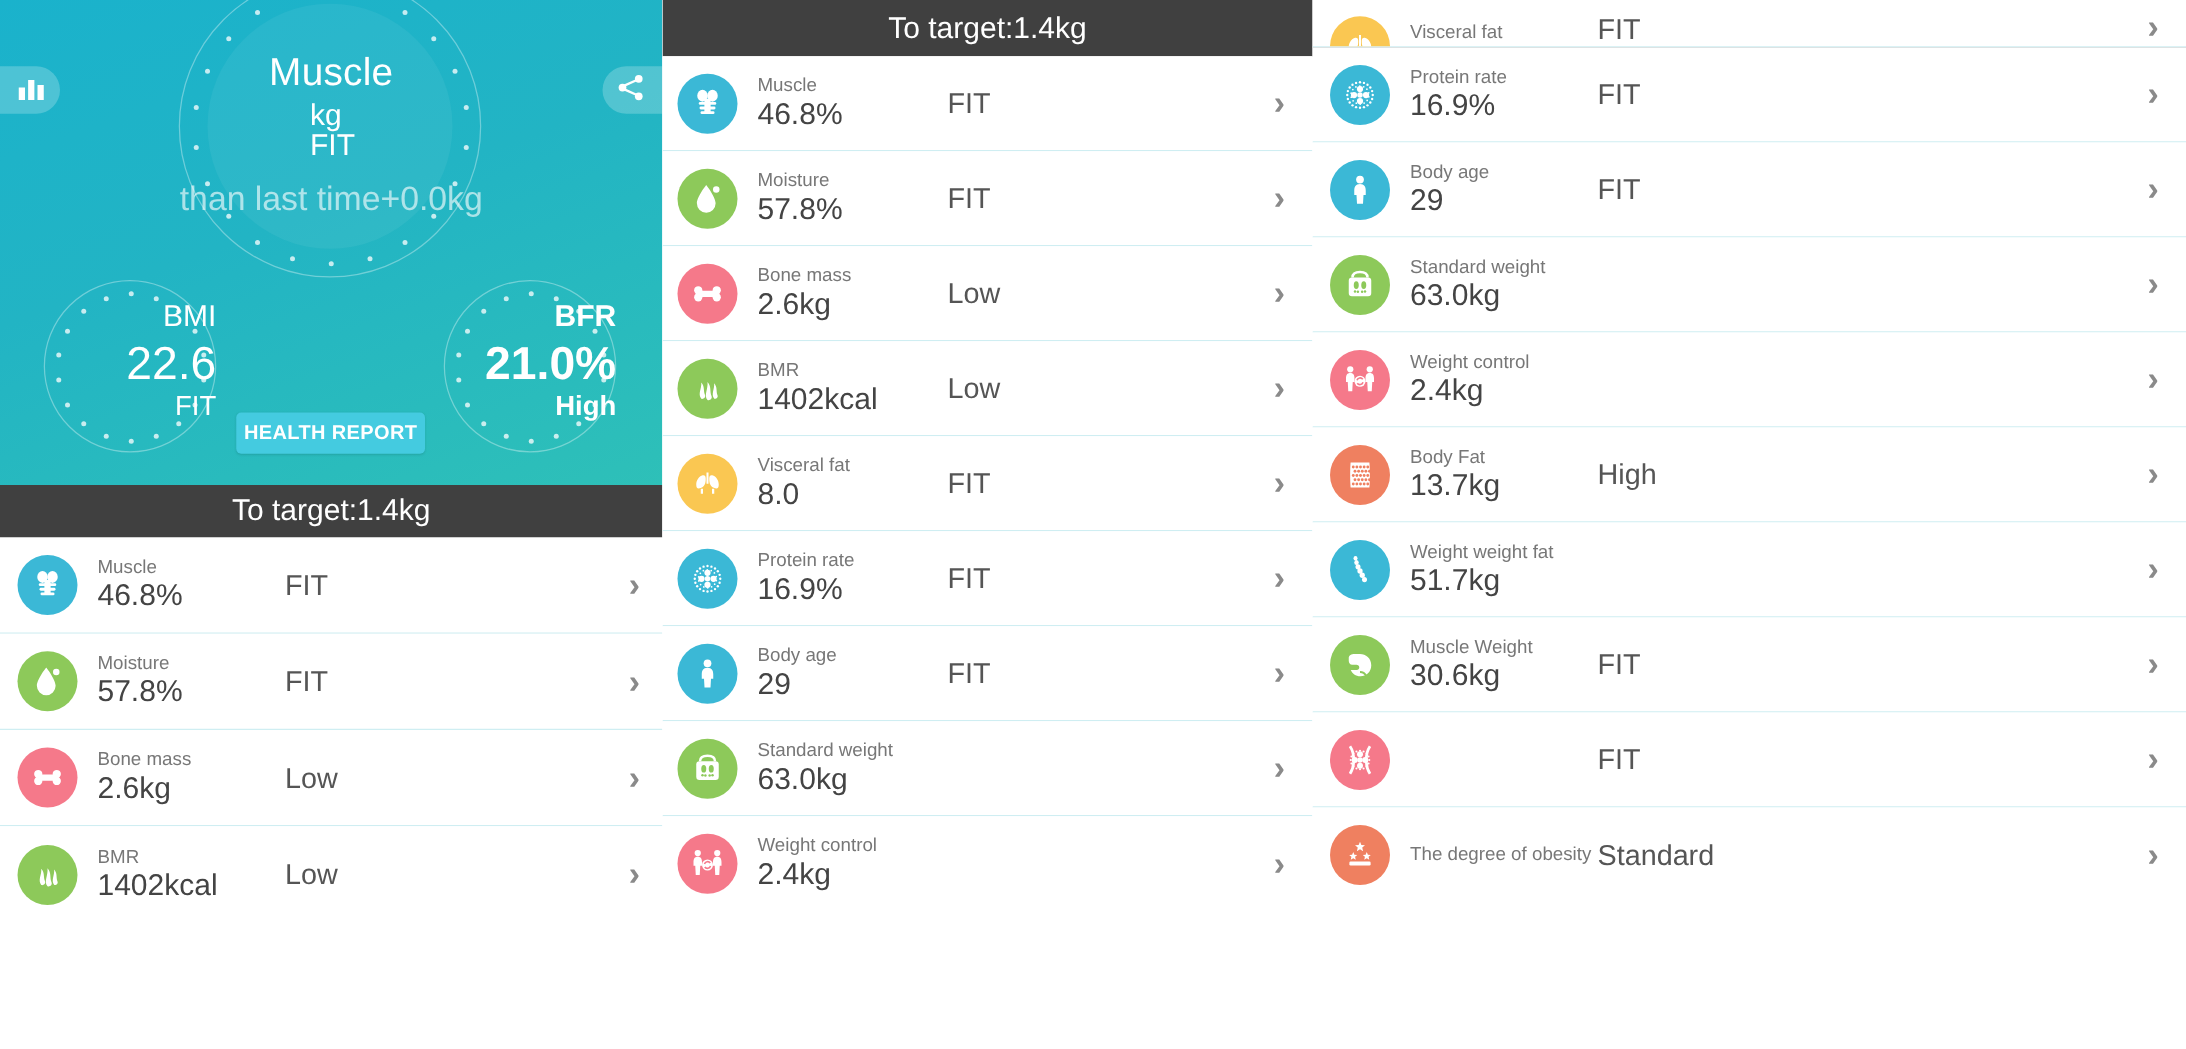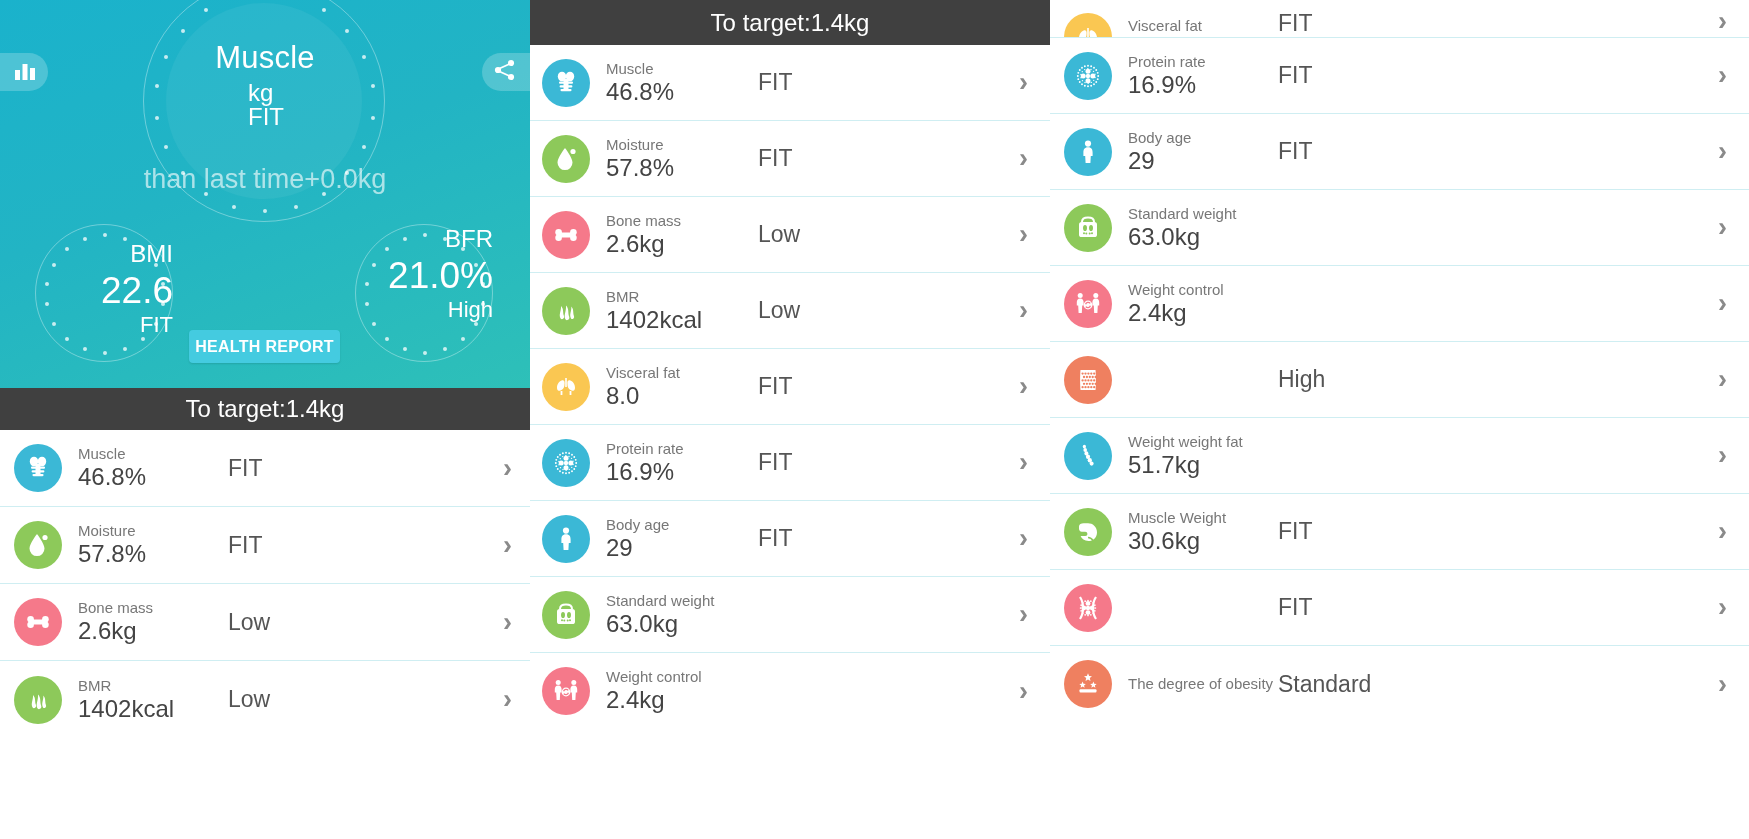--- a/index.html
+++ b/index.html
@@ -28,28 +28,28 @@
 
   .weight-label { position:absolute; left:0; right:0; top:40px; text-align:center;
       color:#fff; font-size:31px; letter-spacing:.2px; }
   .weight-row { position:absolute; left:0; right:0; top:78px; text-align:center;
       color:#fff; line-height:1; }
   .weight-val { font-size:65px; font-weight:400; vertical-align:middle; }
   .weight-units { display:inline-block; vertical-align:middle; text-align:left;
       margin-left:2px; position:relative; top:3px; }
   .weight-units .u1 { display:block; font-size:24px; line-height:24px; }
   .weight-units .u2 { display:block; font-size:24px; line-height:24px; }
-  .weight-sub { position:absolute; left:0; right:0; top:164px; text-align:center;
+  .weight-sub { position:absolute; left:0; right:0; top:144px; text-align:center;
       color:rgba(255,255,255,.62); font-size:27px; }
 
   .ring-bmi { width:138px; height:138px; left:35px; top:224px; }
   .ring-bfr { width:138px; height:138px; left:355px; top:224px; }
   .minicircle { position:absolute; color:#fff; text-align:right; width:138px; }
   .mc-bmi { left:35px; top:224px; }
-  .mc-bfr { left:355px; top:209px; }
+  .mc-bfr { left:355px; top:224px;font-weight:bold; }
   .mc-title { font-size:24px; margin-top:16px; }
   .mc-value { font-size:37px; margin-top:2px; line-height:42px; }
   .mc-state { font-size:22px; margin-top:0px; }
 
   .health-report { position:absolute; left:189px; top:330px; width:151px; height:33px;
       background:#44cbe0; border-radius:4px; color:#fff; font-size:16px; font-weight:bold;
       letter-spacing:.3px; display:flex; align-items:center; justify-content:center;
       box-shadow:0 1px 2px rgba(0,0,0,.12); }
 
   .pill-left { position:absolute; left:-26px; top:53px; width:74px; height:38px;
@@ -628,20 +628,24 @@
               <circle cx="15.799999999999999" cy="17.799999999999997" r="1.15" fill="#ef8060"></circle>
               <circle cx="18.699999999999996" cy="17.799999999999997" r="1.15" fill="#ef8060"></circle>
               <circle cx="21.599999999999998" cy="17.799999999999997" r="1.15" fill="#ef8060"></circle>
               <circle cx="8.6" cy="21.2" r="1.15" fill="#ef8060"></circle>
               <circle cx="11.5" cy="21.2" r="1.15" fill="#ef8060"></circle>
               <circle cx="14.399999999999999" cy="21.2" r="1.15" fill="#ef8060"></circle>
               <circle cx="17.299999999999997" cy="21.2" r="1.15" fill="#ef8060"></circle>
               <circle cx="20.2" cy="21.2" r="1.15" fill="#ef8060"></circle>
       </svg>
           </div>
+          <div class="rowtext">
+            <div class="rowname">Body Fat</div>
+            <div class="rowval">13.7kg</div>
+          </div>
           <div class="rowstate">High</div>
           <div class="chev">›</div>
         </div>
         <div class="row">
           <div class="ico" style="background: rgb(59, 184, 214);">
             <svg width="28" height="28" viewBox="0 0 28 28">
         <g fill="#fff">
           <ellipse cx="10.4" cy="4.6" rx="1.6" ry="1.9"></ellipse>
           <ellipse cx="11.2" cy="8.0" rx="1.8" ry="2.0"></ellipse>
           <ellipse cx="12.4" cy="11.4" rx="2.0" ry="2.1"></ellipse>

